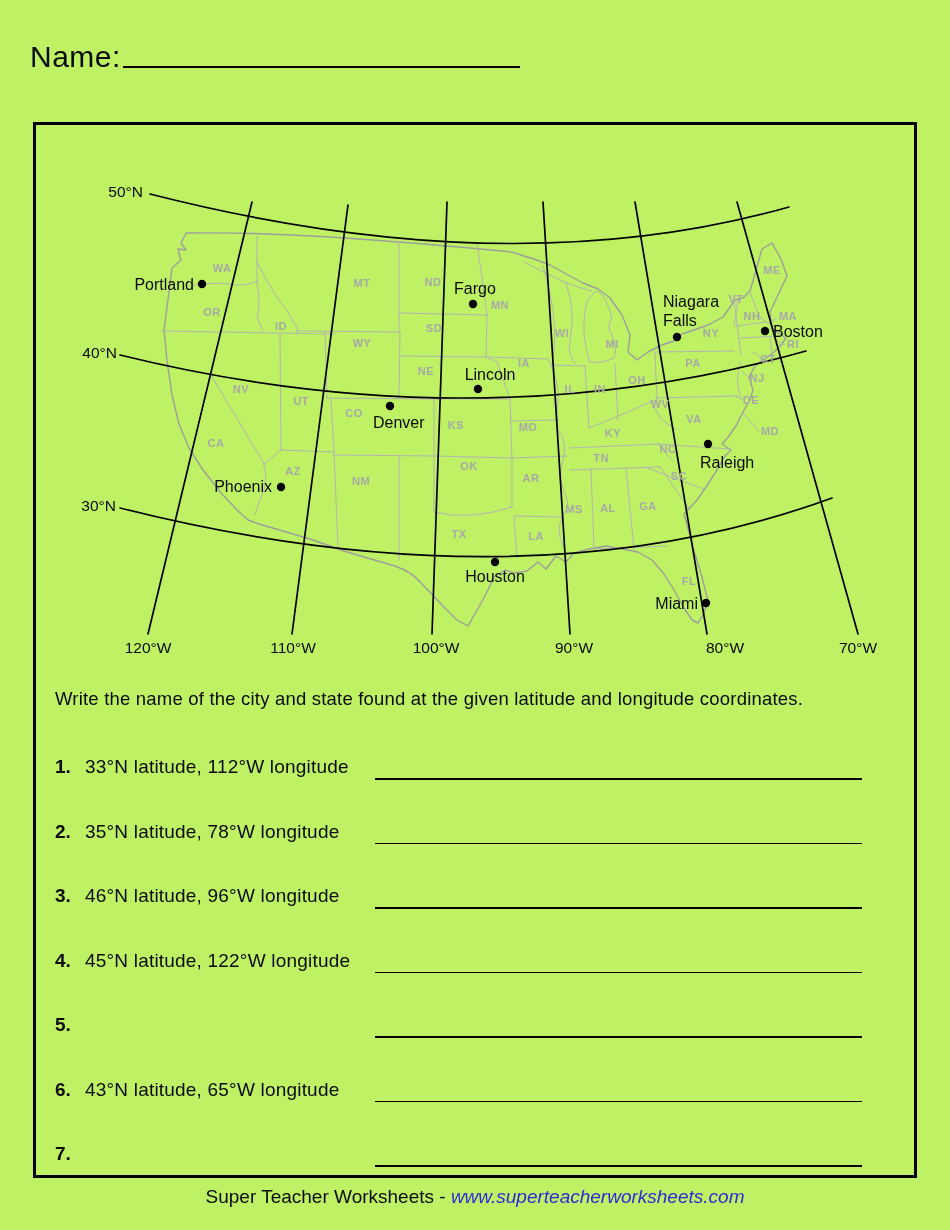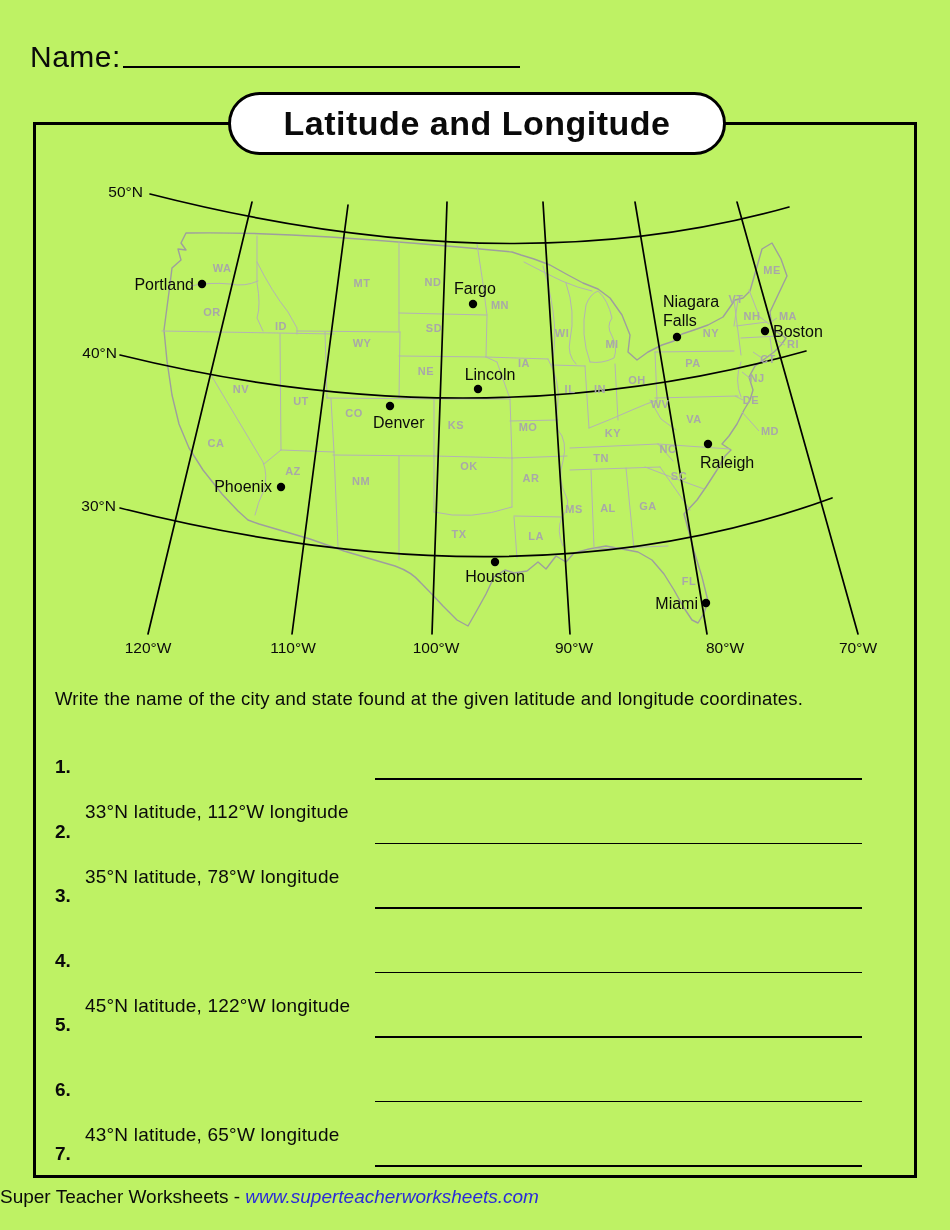--- a/index.html
+++ b/index.html
@@ -22,41 +22,38 @@
   .leader{fill:none;stroke:#b3b3b3;stroke-width:1;}
   .graticule{fill:none;stroke:#000;stroke-width:1.7;stroke-linecap:round;}
   .state-abbr{font-family:"Liberation Sans",sans-serif;font-size:11px;font-weight:bold;fill:#a8a8a8;letter-spacing:0.5px;text-anchor:middle;}
   .city-label{font-family:"Liberation Sans",sans-serif;font-size:16px;fill:#0a0a0a;}
   .geo-label{font-family:"Liberation Sans",sans-serif;font-size:15.5px;fill:#0a0a0a;}
   .city-dot{fill:#000;}
   
   .instruction{position:absolute;left:55px;top:688px;width:860px;font-size:18.5px;letter-spacing:0.2px;}
   .q{position:absolute;left:0;width:950px;height:30px;}
   .qnum{position:absolute;left:55px;top:0;font-size:19px;font-weight:bold;}
-  .qtext{position:absolute;left:85px;top:0;font-size:19px;letter-spacing:0.2px;margin-top:45px;}
+  .qtext{position:absolute;left:85px;top:0;font-size:19px;letter-spacing:0.2px;}
   .qline{position:absolute;left:375px;top:22px;width:487px;height:0;}
   .qline.thick{border-bottom:2.5px solid #000;}
   .qline.thin{border-bottom:1.3px solid #000;}
   
-  .footer{position:absolute;left:0;top:1186px;width:950px;font-size:19px;}
+  .footer{position:absolute;left:0;top:1186px;width:950px;text-align:center;font-size:19px;}
   .footer .link{color:#2b2bd8;font-style:italic;}
 </style>
 </head>
 <body>
 
 <div class="page">
 
   <span class="name-label">Name:</span>
   <div class="name-line"></div>
 
   <div class="main-box"></div>
 
-  <div class="title-pill">
-    <span>Latitude and Longitude</span>
-  </div>
 
   <svg class="map-svg" viewBox="33 160 884 520" xmlns="http://www.w3.org/2000/svg">
 
     <path class="coast" d="M 186,233 L 181,243 186,250 178,249 181,260 172,268 169,292 164,330 167,361 172,395 179,424 189,448 203,470 222,494 238,511 248,520 259,524 310,539 344,551 371,559 395,566 Q 412,572 421,583 Q 432,594 443,606 L 457,620 468,626 476,612 486,594 494,577 505,570 514,573 527,571 538,562 546,569 556,556 566,562 574,553 589,549 606,546 622,549 638,552 652,560 664,574 674,590 684,608 692,620 698,623 704,613 708,601 702,577 694,551 689,532 684,514 697,500 706,487 717,470 725,456 731,450 722,444 729,436 737,424 744,410 750,400 753,390 749,377 755,366 766,358 774,352 781,345 786,338 772,329 770,312 778,295 787,276 781,259 772,243 762,249 756,270 750,291 743,298 735,300 723,317 708,325 694,330 682,334 674,341 662,345 648,352 637,360 628,352 630,335 622,315 610,298 598,289 583,283 568,275 550,265 534,259 521,255 512,252 Q 420,243 330,237 Q 255,232 186,233 Z"></path>
 
     <path class="stateline" d="M 190,286 Q 210,282 230,284 Q 245,287 258,281 M 257,236 L 257,283 Q 261,305 257,318 L 263,331 M 162,331 L 334,334 M 257,262 Q 272,292 288,312 L 297,328 297,334 M 297,331 L 400,332 M 211,375 L 263,462 Q 268,475 264,490 Q 258,502 255,515 M 280,334 L 281,450 M 281,450 L 264,464 M 281,450 L 334,452 M 331,399 L 334,452 M 325,332 L 327,398 M 400,332 L 399,398 M 327,398 L 434,399 M 399,242 L 399,331 M 399,313 L 486,315 M 477,244 Q 483,281 487,315 M 487,315 L 486,357 M 399,356 L 486,357 L 497,362 M 486,357 L 548,359 M 434,399 L 510,399 M 497,362 L 510,399 M 434,399 L 434,456 M 333,455 L 434,456 M 334,452 L 338,547 M 399,456 L 399,560 M 434,456 L 434,512 M 434,456 L 512,458 M 510,399 L 512,458 M 434,512 Q 470,521 512,507 M 512,458 L 512,507 M 512,458 L 567,456 M 514,516 L 562,517 M 514,517 L 517,558 M 558,430 Q 568,441 563,461 Q 557,479 566,496 Q 571,506 562,517 Q 556,531 563,546 M 510,421 L 558,420 M 548,359 Q 560,381 558,401 Q 556,413 558,430 M 543,266 Q 550,290 553,311 Q 557,336 552,365 M 552,365 L 585,366 M 585,366 L 589,428 M 615,364 L 618,420 M 655,352 L 657,400 M 589,428 Q 612,419 632,410 Q 646,404 657,400 M 570,448 L 658,444 M 570,470 L 660,467 M 658,444 L 673,461 M 591,470 L 594,547 M 626,468 L 634,549 M 645,467 Q 673,478 704,489 M 660,467 L 690,510 M 594,549 L 668,546 M 658,444 L 730,449 M 650,400 L 661,419 676,430 M 655,398 L 738,396 M 655,352 L 734,351 M 741,362 Q 734,380 741,397 M 734,300 L 741,355 M 738,300 L 734,326 M 749,290 L 760,318 M 736,326 L 767,322 M 741,338 L 779,336 M 770,338 L 772,352 M 524,262 Q 545,273 562,281 Q 578,288 592,291 M 566,283 Q 576,312 570,340 Q 567,355 576,364 M 590,362 Q 580,335 586,305 Q 590,294 598,291 Q 608,300 612,318 Q 606,326 612,336 Q 618,348 614,358 Q 602,364 590,362"></path>
 
     <path class="leader" d="M 751,379 L 742,372 M 743,400 L 735,396 M 759,431 L 742,412 M 785,345 L 776,340 M 777,318 L 768,324 M 760,317 L 769,324 M 762,358 L 753,352"></path>
 
     <path class="graticule" d="M 150,194 Q 511,286 789,207"></path>
@@ -161,20 +158,21 @@
     <span class="qtext">33°N latitude, 112°W longitude</span>
     <div class="qline thick"></div>
   </div>
   <div class="q" style="top:821px">
     <span class="qnum">2.</span>
     <span class="qtext">35°N latitude, 78°W longitude</span>
     <div class="qline thin"></div>
   </div>
   <div class="q" style="top:885px">
     <span class="qnum">3.</span>
+    <span class="qtext">46°N latitude, 96°W longitude</span>
     <div class="qline thick"></div>
   </div>
   <div class="q" style="top:950px">
     <span class="qnum">4.</span>
     <span class="qtext">45°N latitude, 122°W longitude</span>
     <div class="qline thin"></div>
   </div>
   <div class="q" style="top:1014px">
     <span class="qnum">5.</span>
     <div class="qline thick"></div>

